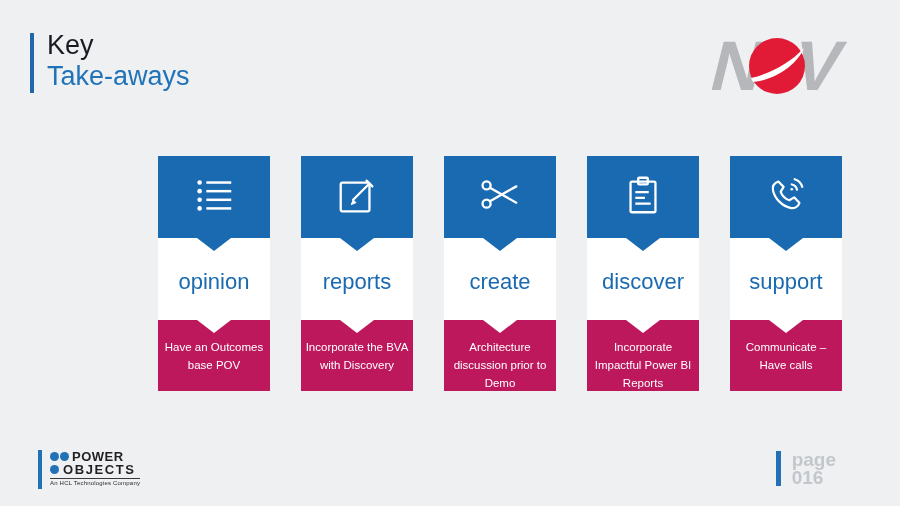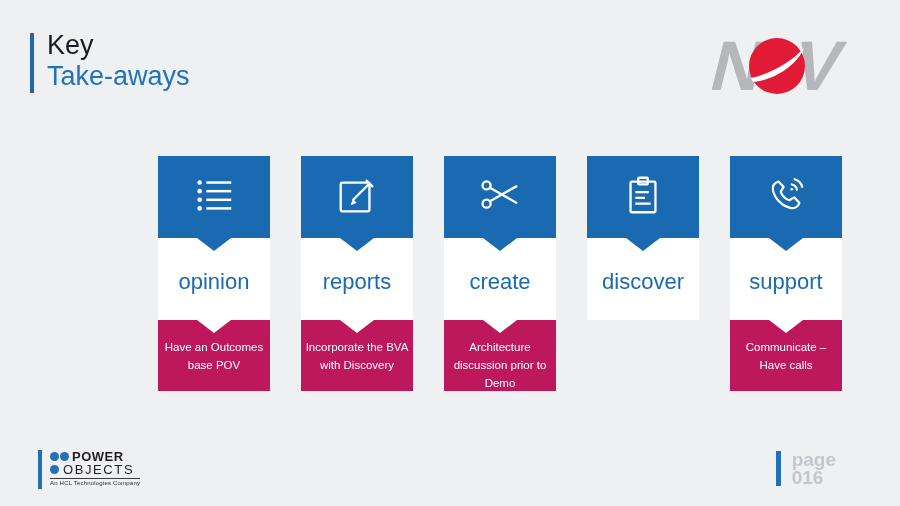--- a/index.html
+++ b/index.html
@@ -58,21 +58,21 @@
   }
   .card-desc { font-size:11.5px; color:#ffffff; line-height:14.5px; }
 
   
   .po-logo { position:absolute; left:38px; top:450px; display:flex; }
   .po-accent { width:4px; height:39px; background:#2270b5; }
   .po-body { margin-left:8px; }
   .po-row { display:flex; align-items:center; height:13px; }
   .po-dot { width:9px; height:9px; border-radius:50%; background:#2270b5; margin-right:1px; }
   .po-word1 { font-size:13px; font-weight:bold; color:#231f20; letter-spacing:0.5px; margin-left:2px; }
-  .po-word2 { font-size:13px; font-weight:400; color:#231f20; letter-spacing:1.6px; margin-left:3px; }
+  .po-word2 { font-size:13px; font-weight:700; color:#231f20; letter-spacing:1.6px; margin-left:3px; }
   .po-tagline {
     margin-top:2px; border-top:1px solid #3a3a3a; padding-top:1px;
     font-size:6px; color:#2a2a2a; letter-spacing:0.2px;
   }
 
   
   .page-block { position:absolute; right:64px; top:451px; display:flex; }
   .page-accent { width:5px; height:35px; background:#2270b5; }
   .page-text { margin-left:11px; }
   .page-label, .page-number { font-size:19px; font-weight:bold; color:#c3c7cc; line-height:18px; }
@@ -183,20 +183,24 @@
             <line x1="16" y1="21" x2="30" y2="21"></line>
             <line x1="16" y1="27" x2="26" y2="27"></line>
             <line x1="16" y1="33" x2="32" y2="33"></line>
           </svg>
         </span>
       </div>
       <div class="card-mid">
         <div class="notch-blue"></div>
         <span class="card-word">discover</span>
       </div>
+      <div class="card-bottom">
+        <div class="notch-white"></div>
+        <span class="card-desc">Incorporate Impactful Power BI Reports</span>
+      </div>
     </div>
 
     <div class="card">
       <div class="card-top">
         <span>
           <svg viewBox="0 0 48 48" width="46" height="46" fill="none" stroke="#fff" stroke-width="2.3">
             <path d="M16 10 L21.5 15.5 L18.5 20.5 C19.5 24.5 23.5 28.5 27.5 29.5 L32.5 26.5 L38 32 C37 36 33 38.5 28.5 37.5 C20 35.5 12.5 28 10.5 19.5 C9.5 15 12 11.5 16 10 Z" stroke-linejoin="round"></path>
             <path d="M30 13 a7 7 0 0 1 5.5 5.5" stroke-linecap="round"></path>
             <path d="M33 7.5 a12 12 0 0 1 8 8" stroke-linecap="round"></path>
             <circle cx="30" cy="18" r="1.4" fill="#fff" stroke="none"></circle>

